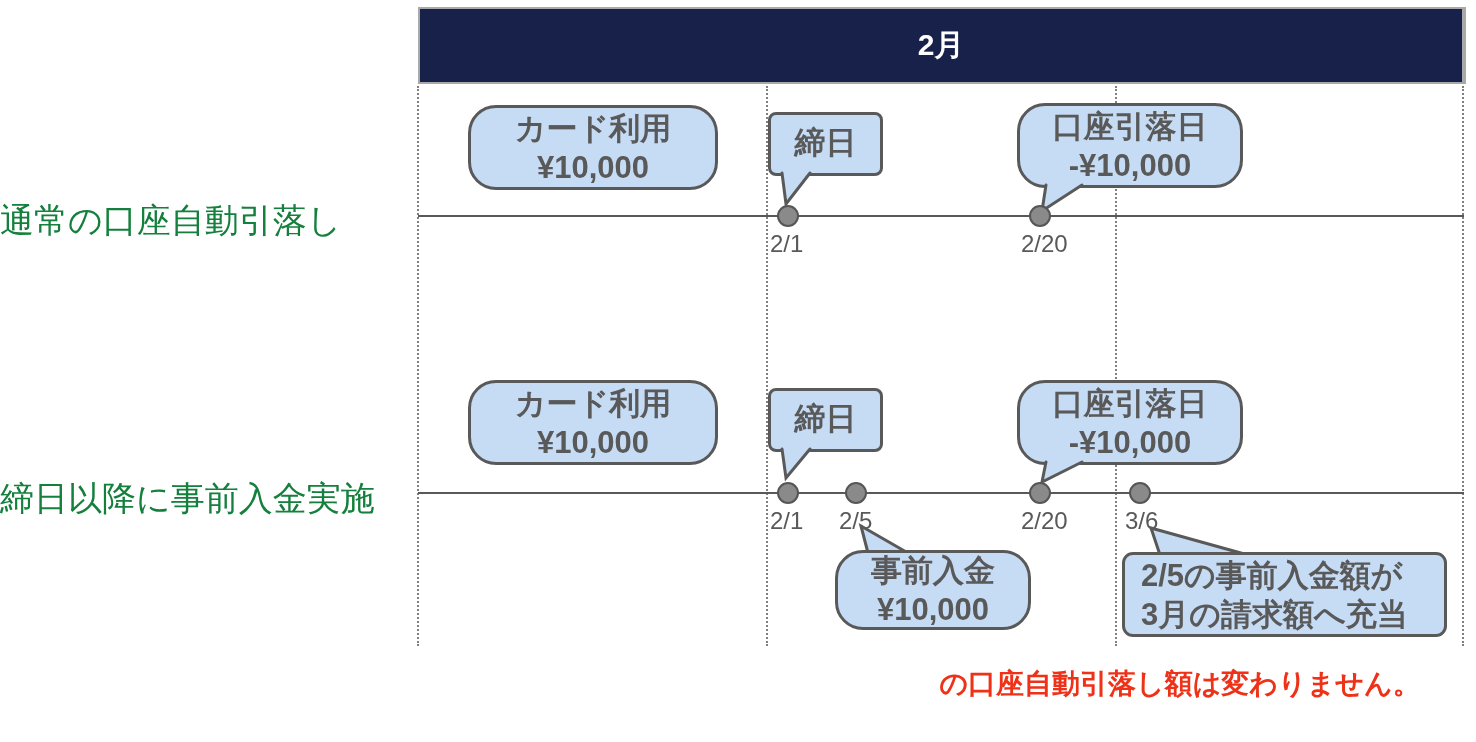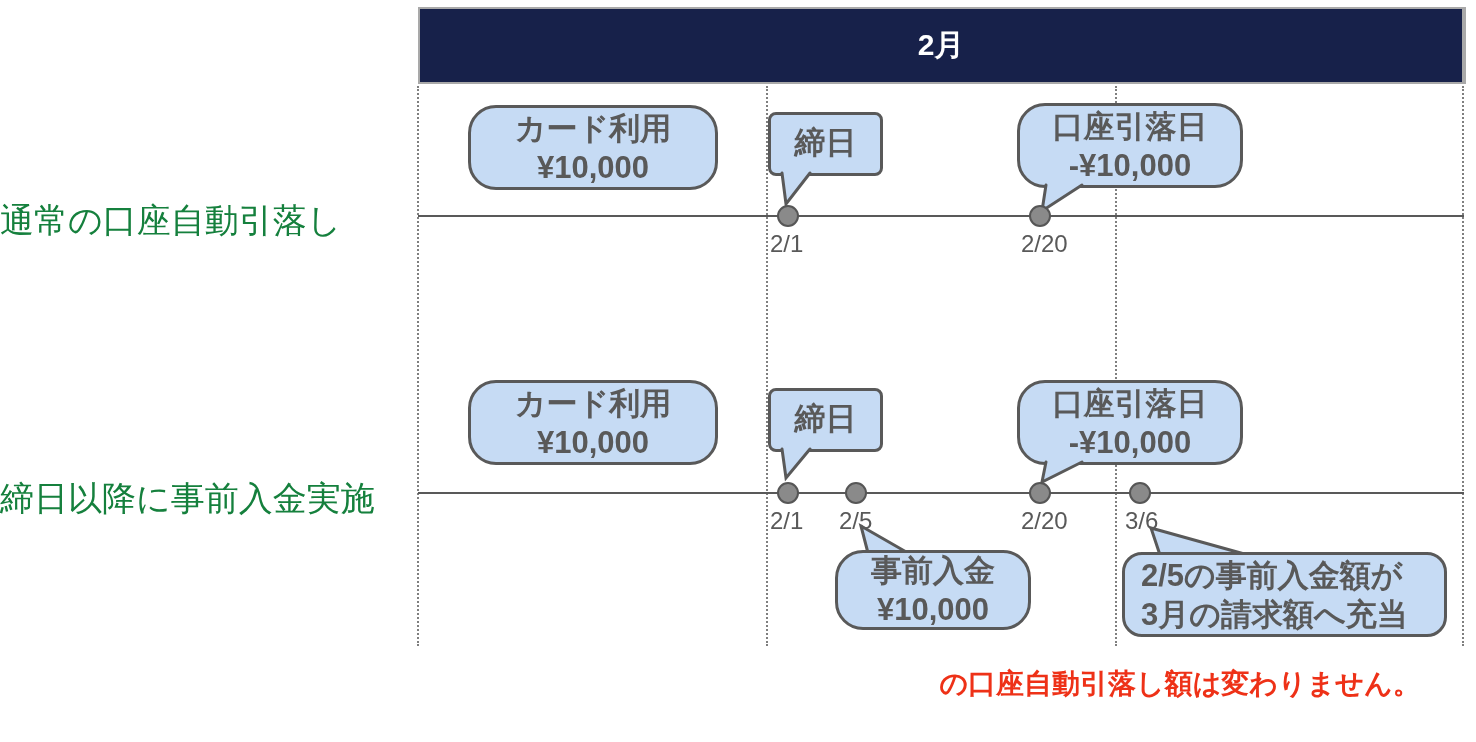--- a/index.html
+++ b/index.html
@@ -119,21 +119,21 @@
     <path d="M10,30 L3,3 L50,30"></path>
   </svg>
   <div class="bubble" style="left:835px;top:550px;width:196px;height:80px;justify-content:center;">
     <div class="bl">事前入金</div>
     <div class="bl">¥10,000</div>
   </div>
 
   <svg class="tail" style="left:1148px;top:525px;" width="110" height="32">
     <path d="M12,30 L3,3 L100,30"></path>
   </svg>
-  <div class="bubble left-align" style="left:1122px;top:552px;width:325px;height:85px;border-radius:20px;">
+  <div class="bubble left-align" style="left:1122px;top:552px;width:325px;height:85px;border-radius:11px;">
     <div class="bl">2/5の事前入金額が</div>
     <div class="bl">3月の請求額へ充当</div>
   </div>
 
   <div class="footnote">
     <div>の口座自動引落し額は変わりません。</div>
   </div>
 
 </div>
 

